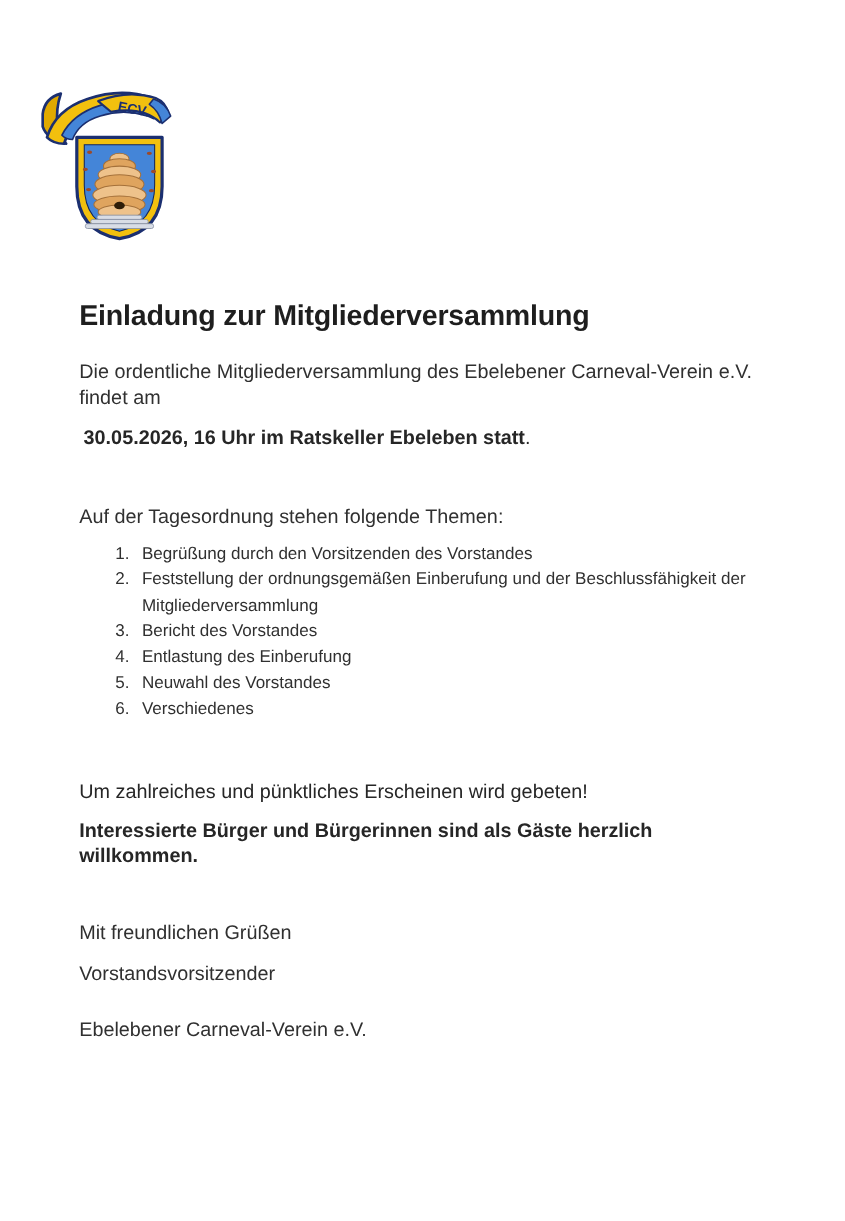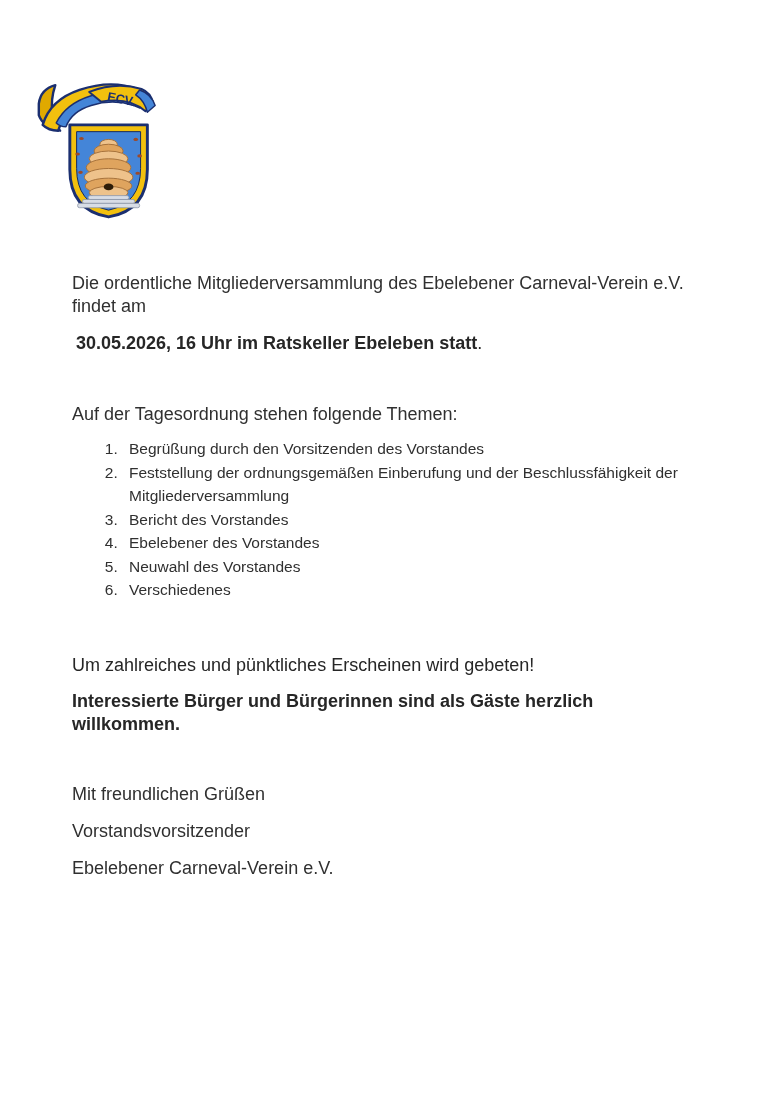--- a/index.html
+++ b/index.html
@@ -64,21 +64,21 @@
     padding: 0 0 0 50px;
     font-size: 15.5px;
     line-height: 23.5px;
     color: #303030;
   }
   ol.agenda li { padding-left: 7px; margin: 0; }
   .p-notice1 { font-weight: normal; color: #262626; margin-bottom: 13px; }
   .p-notice2 { font-weight: bold; color: #262626; margin-bottom: 47px; }
   .p-closing { margin-bottom: 14px; }
   .p-name    { margin-bottom: 45px; }
-  .p-role    { margin-bottom: 14px; }
+  .p-role    { margin-bottom: 28px; }
   .p-org     { margin-bottom: 0; }
 </style>
 </head>
 <body>
 
 <div class="page">
 
   <div class="logo-wrap">
     <svg viewBox="0 0 130 160" aria-hidden="true">
 
@@ -119,36 +119,37 @@
         <path class="fill-blue stroke-navy" stroke-width="1.5" stroke-linejoin="round" d="M24 50 Q34 30 60 22 Q86 14 106 21 L104 32 Q82 25 60 32 Q40 38 34 54 Q28 54 24 50 Z"></path>
         <path class="fill-gold stroke-navy" stroke-width="2" stroke-linejoin="round" d="M58 18 Q86 7 112 15 Q122 19 124 30 L116 38 Q100 23 70 28 Z"></path>
         <path class="fill-blue stroke-navy" stroke-width="1.5" stroke-linejoin="round" d="M110 16 Q122 20 126 32 L118 39 Q115 27 106 21 Z"></path>
         <text x="76" y="27" transform="rotate(11 76 27)" font-family="Liberation Sans, sans-serif" font-size="13" font-weight="bold" class="fill-navy">ECV</text>
       </g>
     </svg>
   </div>
 
   <div class="content">
 
+    <h1 class="doc-title">Einladung zur Mitgliederversammlung</h1>
 
     <p class="p-intro">Die ordentliche Mitgliederversammlung des Ebelebener Carneval-Verein e.V. findet am</p>
 
     <p class="p-date"><span>30.05.2026, 16 Uhr im Ratskeller Ebeleben statt</span><span class="suffix">.</span></p>
 
     <p class="p-agenda-heading">Auf der Tagesordnung stehen folgende Themen:</p>
 
     <ol class="agenda">
 
         <li>Begrüßung durch den Vorsitzenden des Vorstandes</li>
 
         <li>Feststellung der ordnungsgemäßen Einberufung und der Beschlussfähigkeit der Mitgliederversammlung</li>
 
         <li>Bericht des Vorstandes</li>
 
-        <li>Ebelebener des Vorstandes</li>
+        <li>Entlastung des Einberufung</li>
 
         <li>Neuwahl des Vorstandes</li>
 
         <li>Verschiedenes</li>
       </ol>
 
     <p class="p-notice1">Um zahlreiches und pünktliches Erscheinen wird gebeten!</p>
     <p class="p-notice2">Interessierte Bürger und Bürgerinnen sind als Gäste herzlich willkommen.</p>
 
     <p class="p-closing">Mit freundlichen Grüßen</p>

